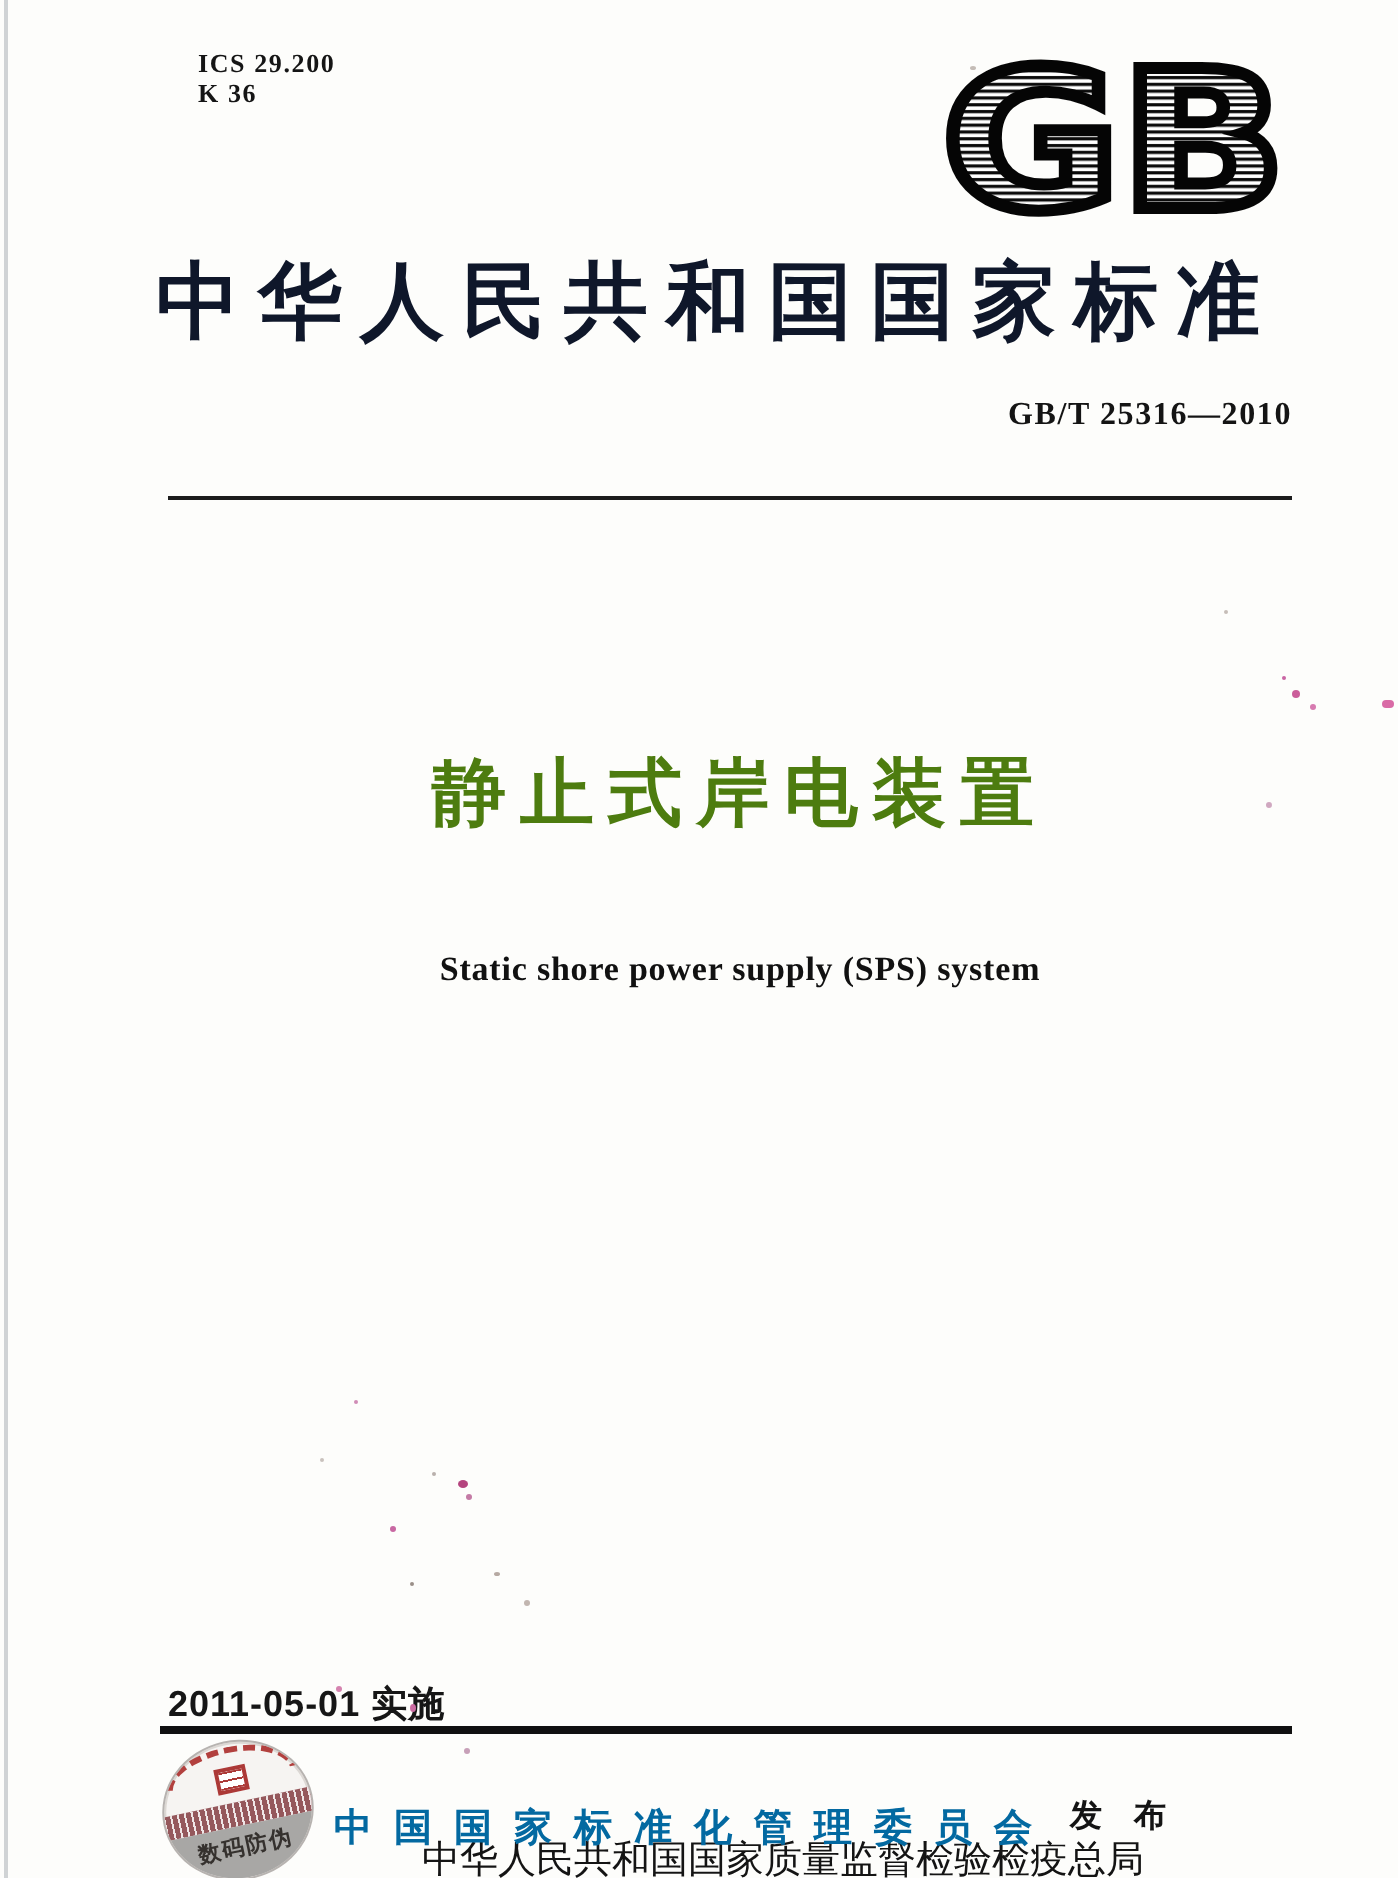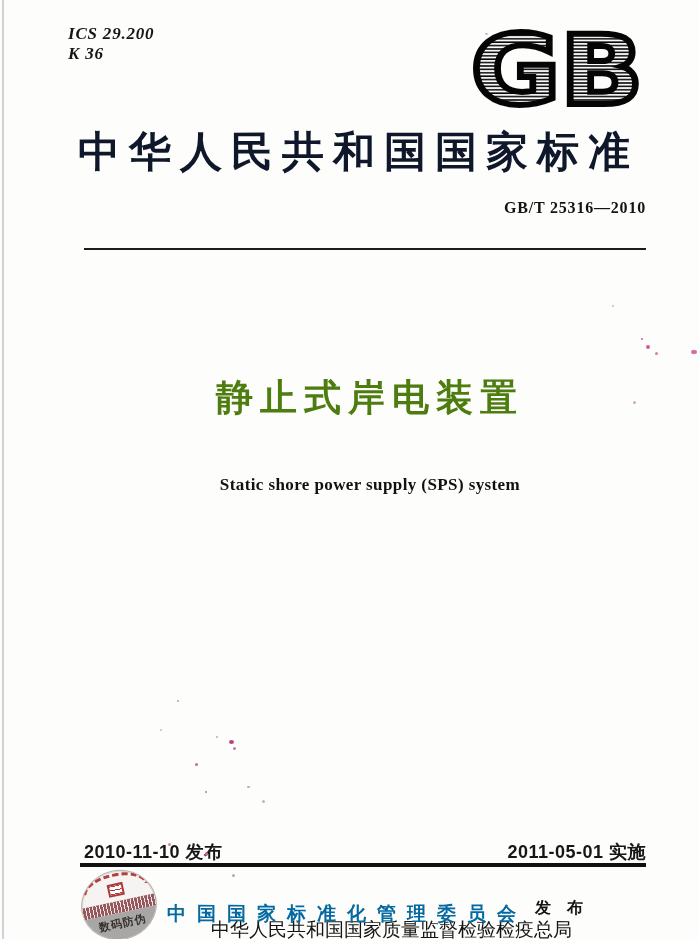--- a/index.html
+++ b/index.html
@@ -13,23 +13,23 @@
   }
 
   
   .scan-edge-left {
     position:absolute; left:2px; top:0; width:2px; height:939px;
     background:#9aa0a6; opacity:.45;
   }
 
   
   .ics {
-    position:absolute; left:68px; top:24px;
-    font-weight:bold; font-size:17px; line-height:1.18;
-    letter-spacing:0.8px; color:#151515;font-style:italic;
+    position:absolute; left:99px; top:24px;
+    font-weight:bold; font-size:13px; line-height:1.18;
+    letter-spacing:0.8px; color:#151515;
   }
 
   
   .gb-logo { position:absolute; left:466px; top:20px; width:182px; height:98px; }
 
   
   .heading {
     position:absolute; left:78px; top:128px;
     font-size:42px; font-weight:bold; white-space:nowrap;
     letter-spacing:9px; line-height:1.15; color:#0f172a;
@@ -154,21 +154,20 @@
 <div class="heading">中华人民共和国国家标准</div>
 
 <div class="std-number">GB/T 25316—2010</div>
 
 <div class="hr-thin"></div>
 
 <div class="title-cn">静止式岸电装置</div>
 <div class="title-en">Static shore power supply (SPS) system</div>
 
 <div class="dates">
-  <span>2010-11-10 发布</span>
   <span>2011-05-01 实施</span>
 </div>
 
 <div class="hr-thick"></div>
 
 <div class="seal">
   <div class="seal-arc-wrap">
     <div class="seal-arc"></div>
   </div>
   <div class="seal-logo"></div>

